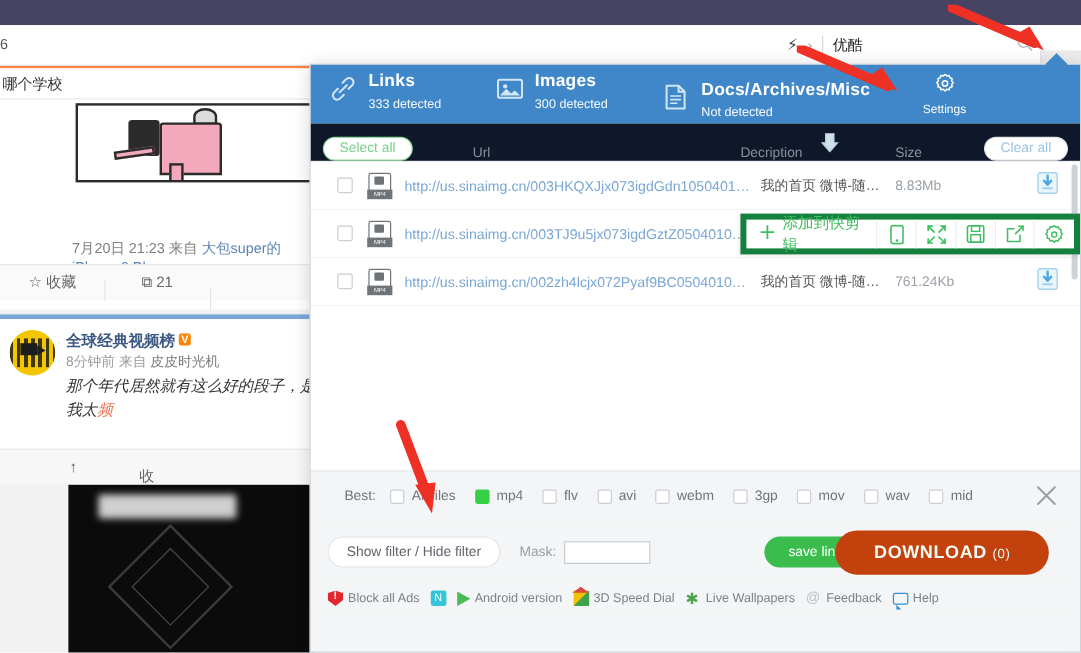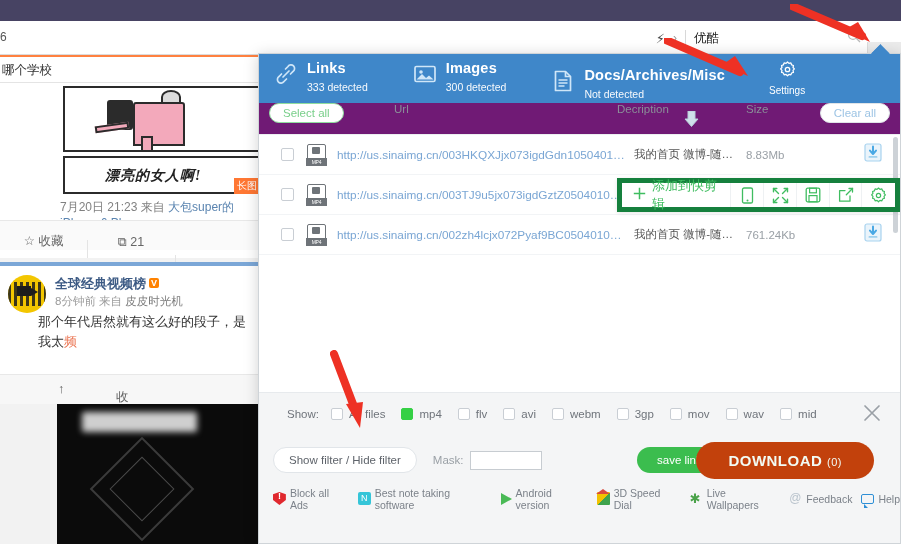--- a/index.html
+++ b/index.html
@@ -93,21 +93,21 @@
     position: absolute; right: 3px; top: 20px; background: #ff7733; color: #fff;
     font-size: 10px; padding: 1px 3px;
   }
   .wb-meta {
     position: absolute; left: 60px; top: 116px; font-size: 12px; color: #808080;
   }
   .wb-meta a { color: #5a84b0; text-decoration: none; }
   .wb-actionbar {
     position: absolute; left: 0px; top: 137px; width: 262px; height: 30px;
     border-top: 1px solid #e8e8e8; background: #fafafa;
-    display: flex; align-items: flex-end;
+    display: flex; align-items: center;
   }
   .wb-act { flex: 1; text-align: center; font-size: 12.5px; color: #666; position: relative; }
   .wb-act + .wb-act:before {
     content: ""; position: absolute; left: 0; top: 5px; width: 1px; height: 18px; background: #e4e4e4;
   }
   .wb-blue-rule {
     position: absolute; left: 0; top: 207px; width: 262px; height: 4px; background: #7ba7d7;
   }
   .wb-post-2 {
     position: absolute; left: 0; top: 211px; width: 262px; height: 108px; background: #fff;
@@ -130,21 +130,21 @@
   }
   .wb-name {
     position: absolute; left: 55px; top: 9px; font-size: 13px; font-weight: bold; color: #3c5a84;
   }
   .wb-vbadge {
     display: inline-block; background: #ff8200; color: #fff; font-size: 9px;
     border-radius: 2px; padding: 0 2px; margin-left: 3px; vertical-align: 2px;
   }
   .wb-sub { position: absolute; left: 55px; top: 28px; font-size: 11.5px; color: #9b9b9b; text-align: center; }
   .wb-sub a { color: #7c7c7c; }
-  .wb-body { position: absolute; left: 38px; top: 46px; width: 215px; font-size: 13px; color: #333; line-height: 20px; }
+  .wb-body { position: absolute; left: 55px; top: 46px; width: 215px; font-size: 13px; color: #333; line-height: 20px; font-style: italic; }
   .wb-body .hl { color: #eb7350; }
   .wb-collapse {
     position: absolute; left: 0; top: 319px; width: 262px; height: 30px;
     background: #f7f7f7; border-top: 1px solid #e8e8e8;
   }
   .wb-collapse span { position: absolute; left: 58px; top: 7px; font-size: 12.5px; color: #666; }
   .wb-video-area {
     position: absolute; left: 57px; top: 349px; width: 205px; height: 140px; background: #0b0b0b;
     overflow: hidden;
   }
@@ -190,22 +190,22 @@
   .tab-images { margin-right: 44px; }
   .tab-docs { margin-right: 44px; margin-top: 14px; }
   .tab-video { margin-right: 30px; }
   .hdr-settings {
     display: flex; flex-direction: column; align-items: center; color: #fff; cursor: pointer;
   }
   .hdr-settings .lbl { font-size: 10px; margin-top: 3px; }
 
   
   .table-head {
-    position: relative; height: 32px; background: #701a75; border-bottom: 1px solid #eceff1;
-    display: flex; align-items: flex-start;
+    position: relative; height: 32px; background: #0f172a; border-bottom: 1px solid #eceff1;
+    display: flex; align-items: flex-end;
   }
   .pill {
     border-radius: 12px; font-size: 11.5px; padding: 3px 13px; background: #fff; cursor: pointer;
   }
   .pill-green { border: 1px solid #8fdd9e; color: #79cf8a; margin-left: 10px; }
   .pill-blue  { border: 1px solid #dfe4e8; color: #9dc4e4; position: absolute; right: 10px; }
   .th { font-size: 11.5px; color: #8a8f99; position: absolute; }
   .th-url { left: 135px; }
   .th-desc { left: 358px; }
   .th-size { left: 487px; }
@@ -365,24 +365,20 @@
     <div class="wb-card-a">
       <span>哪个学校</span>
     </div>
 
     <div class="wb-post-1">
       <div class="wb-img-frame">
         <div class="comic-ear"></div>
         <div class="comic-pig"></div>
         <div class="comic-dark"></div>
         <div class="comic-arm"></div>
-      </div>
-      <div class="wb-img-frame2">
-        <div class="handwrite">漂亮的女人啊!</div>
-        <div class="badge-changtu">长图</div>
       </div>
       <div class="wb-meta">
         <span>7月20日 21:23 来自 </span><a>大包super的iPhone 6 Plus</a>
       </div>
       <div class="wb-actionbar">
         <div class="wb-act">☆ 收藏</div>
         <div class="wb-act">⧉ <span>21</span></div>
         <div class="wb-act"></div>
       </div>
     </div>
@@ -565,21 +561,21 @@
             </svg>
         </span>
       </div>
     </div>
 
     <div class="panel-scroll">
       <div class="thumb"></div>
     </div>
 
     <div class="filter-bar">
-      <span class="f-label">Show:</span>
+      <span class="f-label">Best:</span>
 
       <span class="f-item">
         <span class="f-box"></span>
         <span class="f-text">All files</span>
       </span>
       <span class="f-item">
         <span class="f-box on"></span>
         <span class="f-text">mp4</span>
       </span>
       <span class="f-item">
@@ -629,21 +625,20 @@
       </button>
     </div>
 
     <div class="footer">
       <span class="fl">
         <span class="fic ic-shield"></span>
         <span>Block all Ads</span>
       </span>
       <span class="fl">
         <span class="fic ic-note">N</span>
-        <span>Best note taking software</span>
       </span>
       <span class="fl">
         <span class="ic-play"></span>
         <span>Android version</span>
       </span>
       <span class="fl">
         <span class="fic ic-house"></span>
         <span>3D Speed Dial</span>
       </span>
       <span class="fl">

